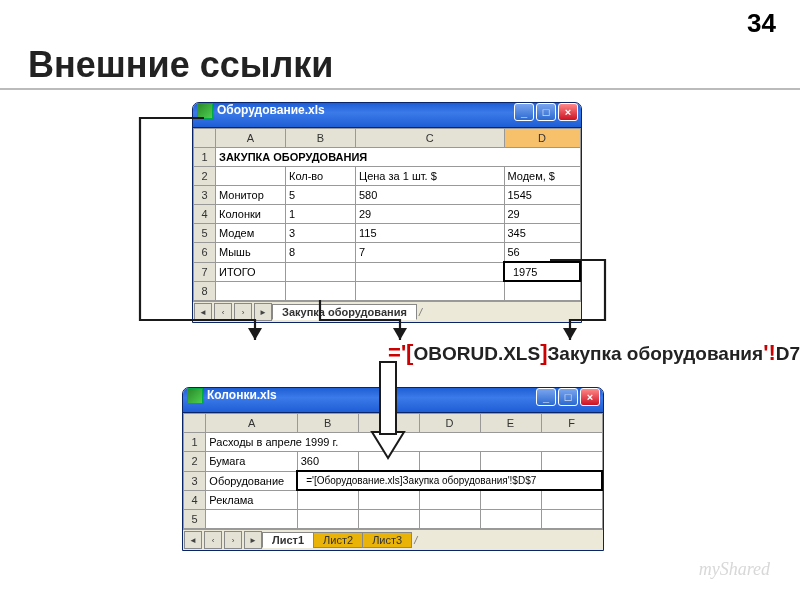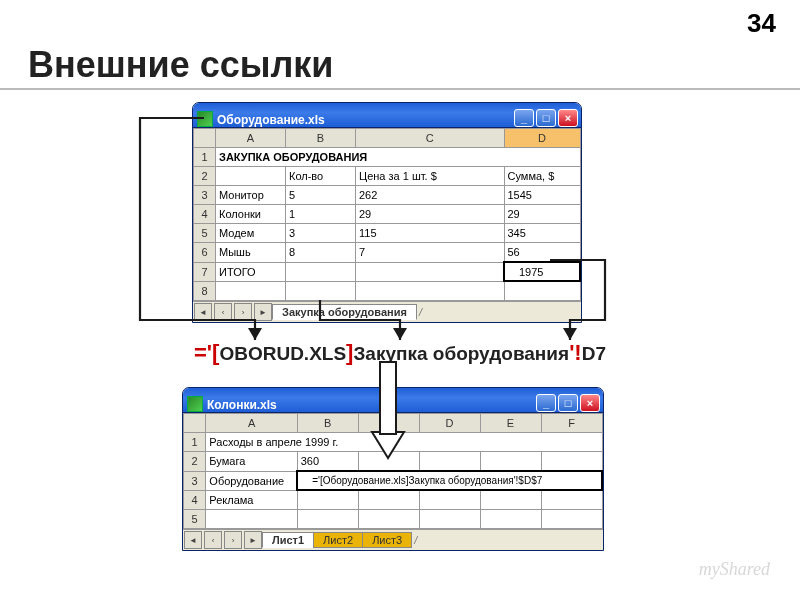--- a/index.html
+++ b/index.html
@@ -1,41 +1,41 @@
 <!DOCTYPE html>
 <html><head>
 <meta charset="utf-8">
 <style>
   body{margin:0;font-family:Arial,sans-serif;background:#fff;width:800px;height:600px;position:relative;overflow:hidden}
   .slide-number{position:absolute;top:8px;right:24px;font-size:26px;font-weight:bold;color:#000000}
   .slide-title{position:absolute;top:44px;left:28px;font-size:36px;font-weight:bold;color:#222}
   .title-underline{position:absolute;top:88px;left:0;right:0;border-bottom:2px solid #bbb}
   .xp-window{position:absolute;border:1px solid #0a246a;border-radius:7px 7px 0 0;background:#ece9d8;overflow:hidden}
-  .ttlbar{height:24px;background:linear-gradient(to bottom,#1e5ed6 0%,#3b7ae8 40%,#1e5ed6 100%);display:flex;align-items:flex-end;border-bottom:1px solid #0a246a}
+  .ttlbar{height:24px;background:linear-gradient(to bottom,#1e5ed6 0%,#3b7ae8 40%,#1e5ed6 100%);display:flex;align-items:flex-start;border-bottom:1px solid #0a246a}
   .ttlbar-icon{width:16px;height:16px;margin:0 4px;background:linear-gradient(135deg,#2a8a2a 0%,#4fcf4f 100%);border:1px solid #0a4;box-sizing:border-box}
   .ttlbar-text{color:#fff;font-size:12px;font-weight:bold;flex:1;white-space:nowrap}
   .ttlbar-buttons{display:flex;gap:2px;margin-right:3px}
   .wbtn{width:20px;height:18px;display:flex;align-items:center;justify-content:center;font-size:11px;font-weight:bold;border:1px solid #fff;border-radius:3px;box-sizing:border-box;cursor:default}
   .wbtn-min,.wbtn-max{background:linear-gradient(to bottom,#7aa5ee,#2b6ad1);color:#fff}
   .wbtn-close{background:linear-gradient(to bottom,#f88,#c12);color:#fff}
   .ws{background:#fff;font-size:11px}
   .xtab{border-collapse:collapse;table-layout:fixed}
   .xtab td,.xtab th{border:1px solid #999;padding:1px 3px;height:16px;text-align:left;font-size:11px;overflow:hidden;white-space:nowrap;background:#fff}
   .xtab .rh{width:20px;background:#e4e2d5;text-align:center;font-weight:normal;color:#333}
   .xtab .ch{background:#e4e2d5;text-align:center;font-weight:normal;color:#333}
   .xtab .ch-sel{background:#f6c16a}
-  .xtab td.sel{border:2px solid #000;padding:0 14px}
+  .xtab td.sel{border:2px solid #000;padding:0 8px}
   .num{text-align:right}
   .center{text-align:center}
   .bold{font-weight:bold}
   .sheet-tabs{height:20px;background:#ece9d8;display:flex;align-items:center;border-top:1px solid #9a9a9a;font-size:11px}
   .nav-btn{width:16px;height:16px;border:1px solid #888;background:#e4e2d5;margin:0 1px;display:flex;align-items:center;justify-content:center;font-size:8px;color:#444}
   .tab{padding:1px 9px;border:1px solid #888;background:#eab308;margin-left:-1px;color:#333}
   .tab.active{background:#fff;font-weight:bold;border-bottom:1px solid #fff}
-  .formula-banner{position:absolute;left:0;right:0;text-align:center;font-size:19px;font-weight:bold;color:#222}
+  .formula-banner{position:absolute;left:0;right:0;text-align:right;font-size:19px;font-weight:bold;color:#222}
   .formula-banner .red{color:#c00;font-size:22px}
   .watermark{position:absolute;right:30px;bottom:20px;font-size:18px;color:#d8d8d8;font-style:italic;font-family:Liberation Serif, serif}
   svg.annot{position:absolute;top:0;left:0;width:800px;height:600px;pointer-events:none}
 </style>
 </head>
 <body>
 
 <div class="slide-number">34</div>
 <div class="slide-title">Внешние ссылки</div>
 <div class="title-underline"></div>
@@ -69,27 +69,27 @@
       </tr>
       <tr>
             <th class="rh">1</th>
             <td colspan="4" class="center bold">ЗАКУПКА ОБОРУДОВАНИЯ</td>
           </tr>
       <tr>
             <th class="rh">2</th>
             <td></td>
             <td>Кол-во</td>
             <td>Цена за 1 шт. $</td>
-            <td>Сумма, $</td>
+            <td>Модем, $</td>
           </tr>
       <tr>
             <th class="rh">3</th>
             <td>Монитор</td>
             <td class="num">5</td>
-            <td class="num">262</td>
+            <td class="num">580</td>
             <td class="num">1545</td>
           </tr>
       <tr>
             <th class="rh">4</th>
             <td>Колонки</td>
             <td class="num">1</td>
             <td class="num">29</td>
             <td class="num">29</td>
           </tr>
       <tr>

